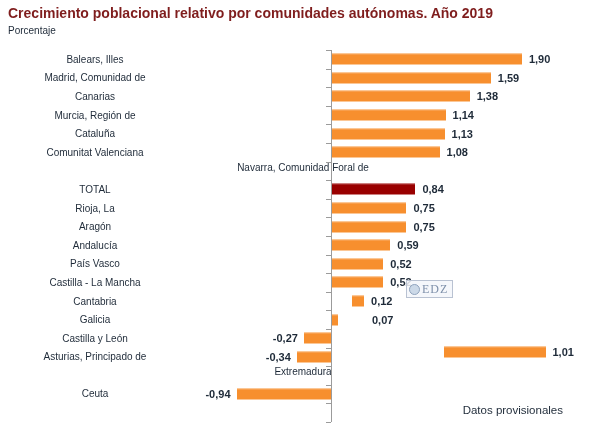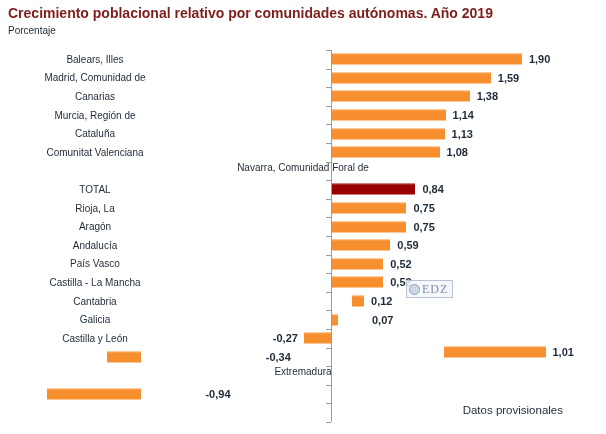--- a/index.html
+++ b/index.html
@@ -162,33 +162,35 @@
         </div>
       </div>
       <div class="row" style="height: 18.6px;">
         <span class="cat-label">Castilla y León</span>
         <div class="plot">
           <div class="bar" style="width: 27.135px; left: 113.865px; background: rgb(247, 143, 46);"></div>
           <span class="val" style="right: 308.135px;">-0,27</span>
         </div>
       </div>
       <div class="row" style="height: 18.6px;">
+        <span class="cat-label">Asturias, Principado de</span>
         <div class="plot">
           <div class="bar" style="width: 34.17px; left: 106.83px; background: rgb(247, 143, 46);"></div>
           <span class="val" style="right: 315.17px;">-0,34</span>
         </div>
       </div>
       <div class="row" style="height: 18.6px; flex-direction: column;">
         <span class="cat-label">Extremadura</span>
         <div class="plot">
           <div class="bar" style="width: 34.17px; left: 106.83px; background: rgb(247, 143, 46);"></div>
           <span class="val" style="right: 315.17px;">-0,34</span>
         </div>
       </div>
       <div class="row" style="height: 18.6px;">
+        <span class="cat-label">Ceuta</span>
         <div class="plot">
           <div class="bar" style="width: 94.47px; left: 46.53px; background: rgb(247, 143, 46);"></div>
           <span class="val" style="right: 375.47px;">-0,94</span>
         </div>
       </div>
     </div>
 
   <div>
       <div class="axis-line" style="left: 331px; top: 50px; height: 372px;"></div>
       <div class="tick" style="left: 326px; top: 50px;"></div>

